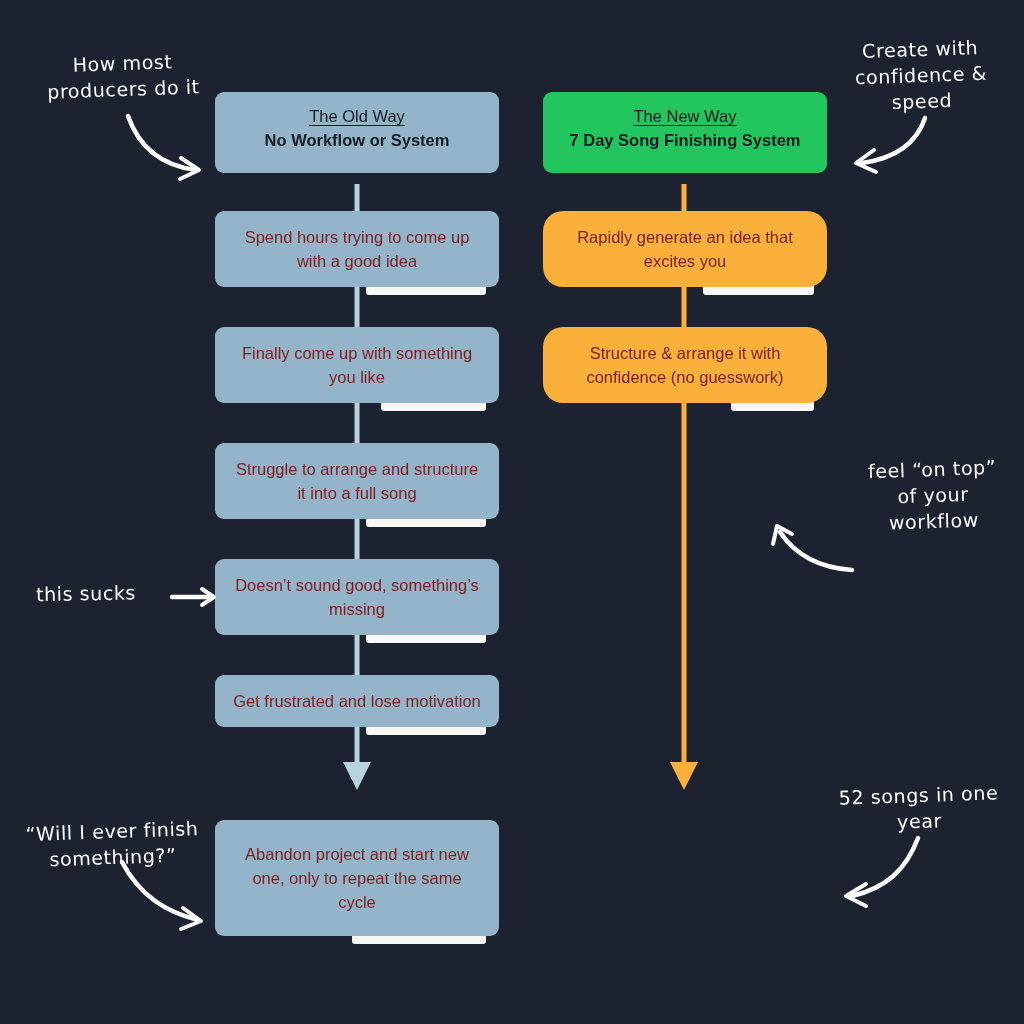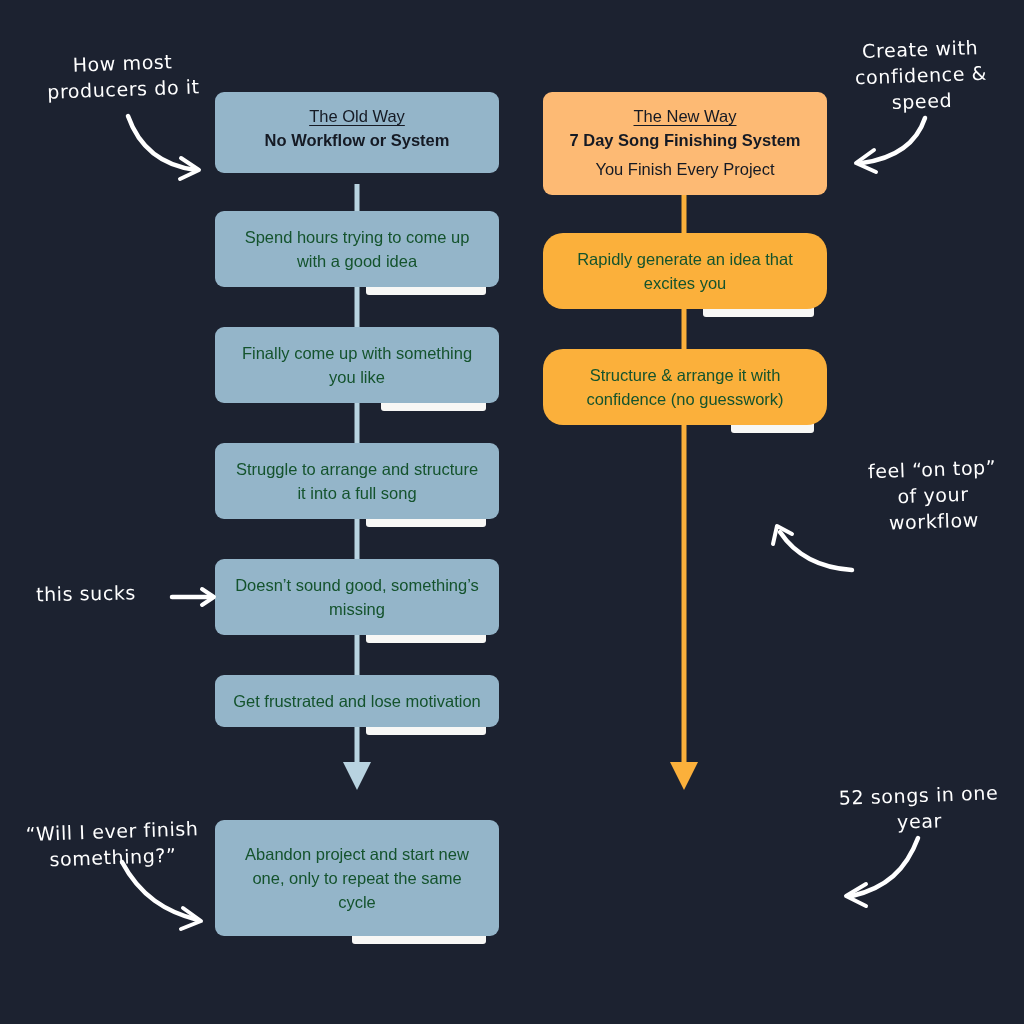--- a/index.html
+++ b/index.html
@@ -32,21 +32,21 @@
   
   .header-card {
     position: relative;
     border-radius: 9px;
     padding: 14px 18px 15px;
     text-align: center;
     color: #151a24;
     z-index: 4;
   }
   .header-card.blue   { background: #94b5c9; }
-  .header-card.orange { background: #fdba74; }
+  .header-card.orange { background: #22c55e; }
   .hc-eyebrow {
     font-size: 16.5px;
     line-height: 21px;
     text-decoration: underline;
     text-underline-offset: 2.5px;
     margin-bottom: 2px;
   }
   .hc-title {
     font-size: 16.5px;
     line-height: 22px;
@@ -73,21 +73,21 @@
     letter-spacing: 0.35px;
     border-radius: 8px 8px 3px 3px;
     padding: 8px 12px 12px;
     z-index: 2;
     white-space: nowrap;
   }
   .step-card {
     position: relative;
     border-radius: 9px;
     text-align: center;
-    color: #14532d;
+    color: #7f1d1d;
     font-size: 16.5px;
     line-height: 24px;
     padding: 14px 16px;
     z-index: 3;
   }
   .step-card.blue   { background: #94b5c9; }
   .step-card.orange { background: #fbb03b; border-radius: 20px; }
 
   
   .note {
@@ -184,21 +184,20 @@
       <div class="badge">HOPELESSNESS</div>
       <div class="step-card blue" style="padding:22px 20px;">Abandon project and start new one, only to repeat the same cycle</div>
     </div>
   </div>
 
   <div class="column col-right">
 
     <div class="header-card orange">
       <div class="hc-eyebrow">The New Way</div>
       <div class="hc-title">7 Day Song Finishing System</div>
-      <div class="hc-sub">You Finish Every Project</div>
     </div>
 
     <div class="step" style="margin-top:38px;">
       <div class="badge">INSPIRATION</div>
       <div class="step-card orange">Rapidly generate an idea that excites you</div>
     </div>
 
     <div class="step" style="margin-top:40px;">
       <div class="badge">CLARITY</div>
       <div class="step-card orange">Structure &amp; arrange it with confidence (no guesswork)</div>

